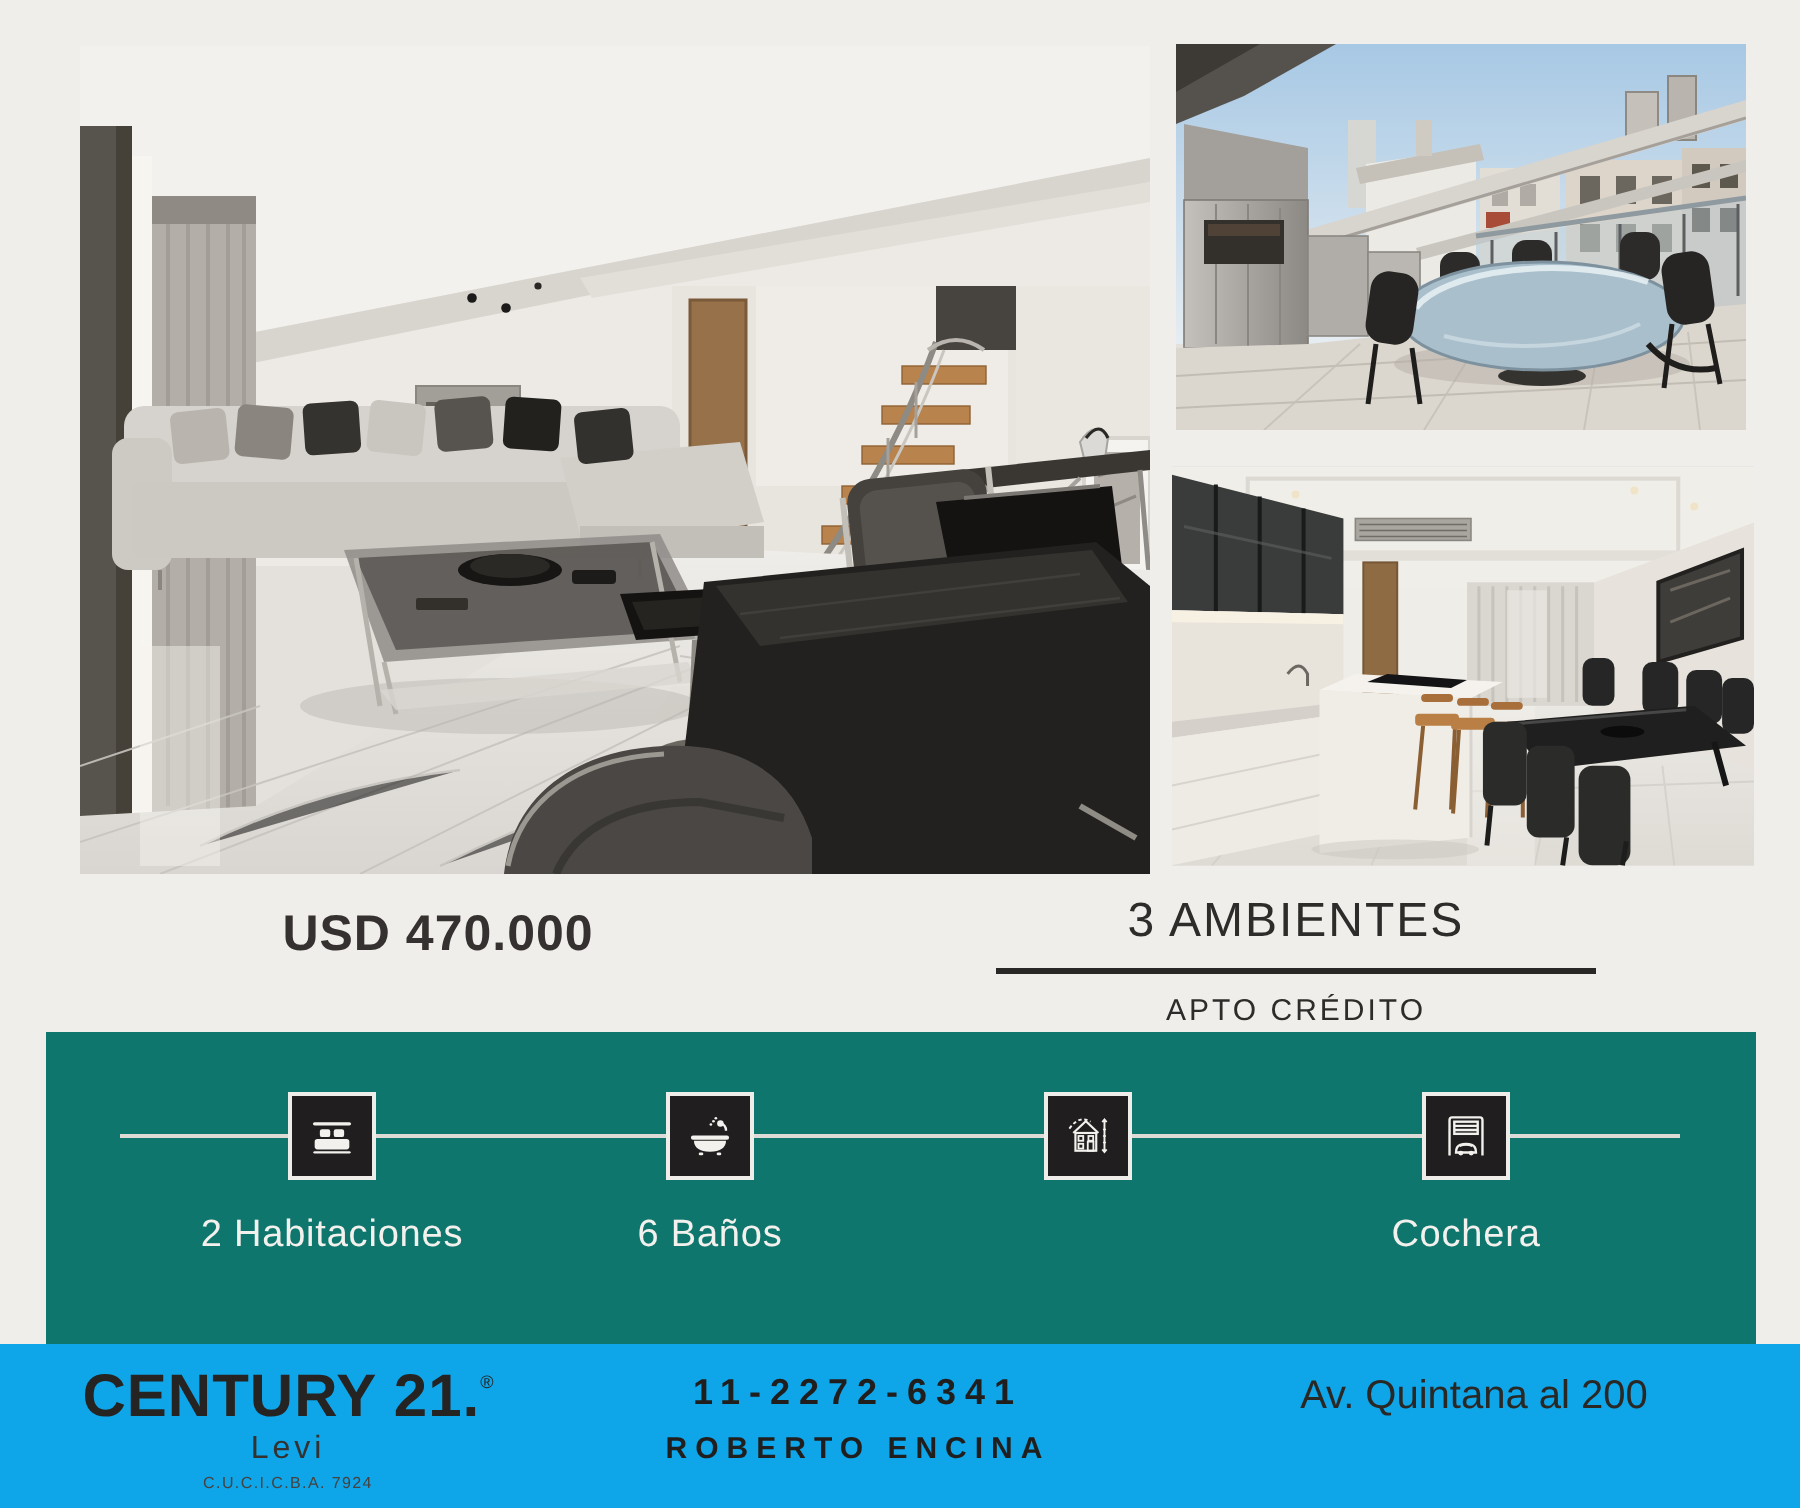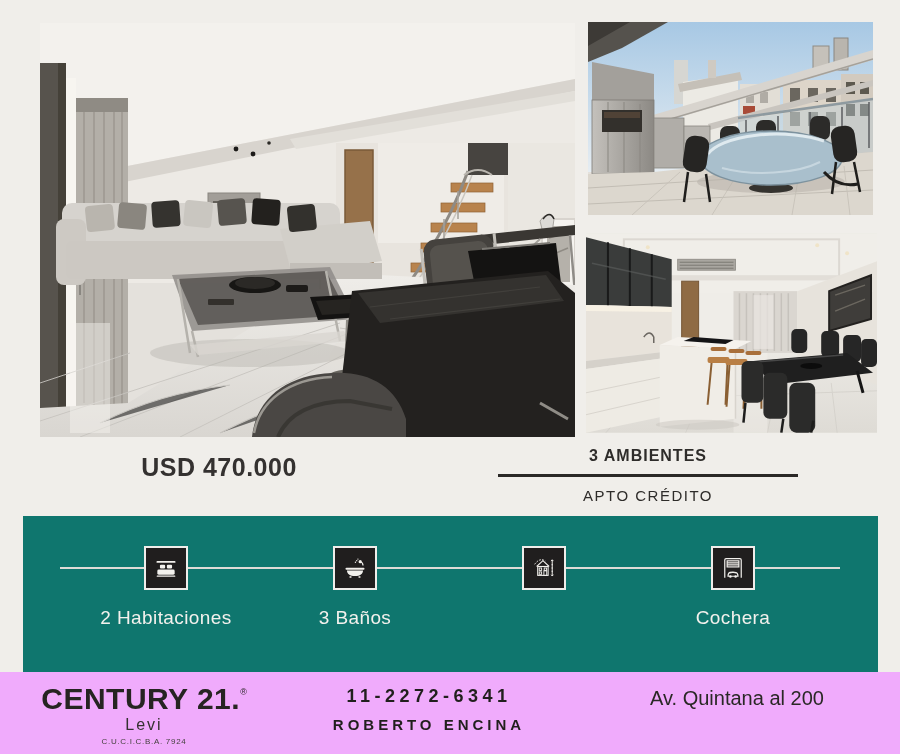--- a/index.html
+++ b/index.html
@@ -13,39 +13,39 @@
   .photo svg{display:block;width:100%;height:100%;}
   #photo-main{left:40px;top:23px;width:535px;height:414px;}
   #photo-terrace{left:588px;top:22px;width:285px;height:193px;}
   #photo-kitchen{left:586px;top:233px;width:291px;height:200px;}
 
   .title-block{position:absolute;left:38px;top:446px;width:362px;text-align:center;}
   .listing-title{font-size:26px;font-weight:500;letter-spacing:0.6px;color:#343130;white-space:nowrap;}
   .listing-price{font-size:25px;font-weight:700;letter-spacing:0.5px;color:#343130;margin-top:7px;}
 
   .rooms-block{position:absolute;left:498px;top:447px;width:300px;text-align:center;}
-  .rooms-title{font-size:16px;font-weight:700;letter-spacing:1px;color:#2e2c2a;white-space:nowrap;}
+  .rooms-title{font-size:24px;font-weight:400;letter-spacing:1px;color:#2e2c2a;white-space:nowrap;}
   .rooms-underline{height:3px;background:#2a2826;margin-top:9px;}
   .rooms-credit{font-size:15px;font-weight:500;letter-spacing:1.5px;color:#2e2c2a;margin-top:10px;}
 
   .feature-bar{position:absolute;left:23px;top:516px;width:855px;height:156px;background:#0f766e;}
   .bar-line{position:absolute;left:37px;top:51px;width:780px;height:2px;background:#dedbd6;z-index:1;}
   .feature{position:absolute;top:30px;width:180px;text-align:center;z-index:2;}
   .feature:nth-of-type(2){left:53px;}
   .feature:nth-of-type(3){left:242px;}
   .feature:nth-of-type(4){left:431px;}
   .feature:nth-of-type(5){left:620px;}
   .icon-box{
     width:40px;height:40px;border:2px solid #efedea;background:#201e1e;
     margin:0 auto;display:flex;align-items:center;justify-content:center;
   }
   .icon-box svg{display:block;}
   .feature-label{margin-top:17px;color:#f3f1ed;font-size:19px;font-weight:500;letter-spacing:0.4px;white-space:nowrap;}
 
-  .footer{position:absolute;left:0;top:672px;width:900px;height:82px;background:#f0abfc;}
+  .footer{position:absolute;left:0;top:672px;width:900px;height:82px;background:#0ea5e9;}
   .brand-col{position:absolute;left:38px;top:10px;width:212px;text-align:center;}
   .brand-name{font-size:30px;font-weight:700;letter-spacing:0.5px;color:#262422;white-space:nowrap;}
   .brand-reg{font-size:9px;font-weight:400;vertical-align:14px;letter-spacing:0;}
   .brand-office{font-size:16px;font-weight:500;letter-spacing:2px;color:#343130;margin-top:0;}
   .brand-license{font-size:8px;font-weight:400;letter-spacing:0.7px;color:#45423f;margin-top:3px;}
   .phone-col{position:absolute;left:310px;top:14px;width:238px;text-align:center;}
   .phone-number{font-size:18px;font-weight:700;letter-spacing:4.5px;color:#211f1d;white-space:nowrap;}
   .agent-name{font-size:15px;font-weight:700;letter-spacing:4px;color:#211f1d;margin-top:9px;white-space:nowrap;}
   .address-col{position:absolute;left:605px;top:14px;width:264px;text-align:center;font-size:20px;color:#2a2825;line-height:1.22;}
 </style>
@@ -450,21 +450,21 @@
         <path d="M16.8,6.2 q2.6,0.6 2.6,3.4" stroke="#f3f1ed" stroke-width="1.1" fill="none"></path>
         <circle cx="13.6" cy="5.2" r="0.62" fill="#f3f1ed"></circle>
         <circle cx="14.7" cy="3.8" r="0.62" fill="#f3f1ed"></circle>
         <circle cx="12.4" cy="6.7" r="0.62" fill="#f3f1ed"></circle>
         <rect x="3.2" y="11.8" width="17.6" height="1.9" rx="0.95" fill="#f3f1ed"></rect>
         <path d="M4.6,14.2 h14.8 c0,3.1-2.6,5.1-7.4,5.1 s-7.4-2-7.4-5.1 z" fill="#f3f1ed"></path>
         <rect x="6.8" y="19.6" width="2.1" height="1.3" rx="0.6" fill="#f3f1ed"></rect>
         <rect x="15.1" y="19.6" width="2.1" height="1.3" rx="0.6" fill="#f3f1ed"></rect>
       </svg>
     </div>
-    <div class="feature-label">3 Baños</div>
+    <div class="feature-label">6 Baños</div>
   </div>
 
   <div class="feature">
     <div class="icon-box">
       <svg width="26" height="26" viewBox="0 0 24 24" fill="none" stroke="#f3f1ed" stroke-width="1">
         <path d="M5.2,10.6 L11,5.2 L16.8,10.6"></path>
         <rect x="6.2" y="10.6" width="9.6" height="8.2"></rect>
         <rect x="7.6" y="12" width="2.2" height="2.2" stroke-width="0.85"></rect>
         <rect x="12.2" y="12" width="2.2" height="2.2" stroke-width="0.85"></rect>
         <rect x="7.6" y="15.6" width="2.2" height="2.2" stroke-width="0.85"></rect>

